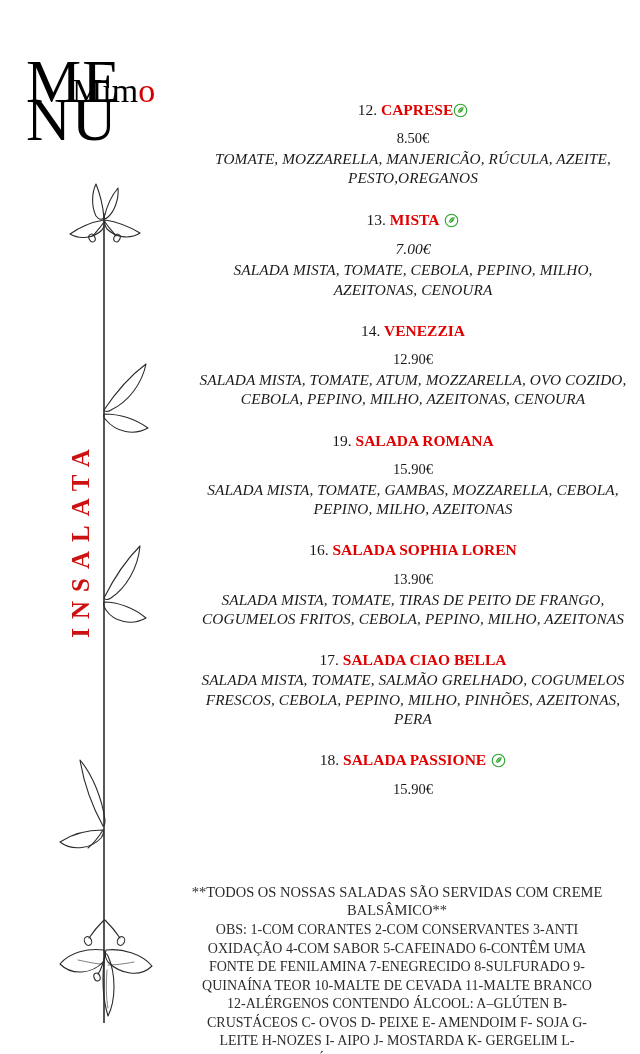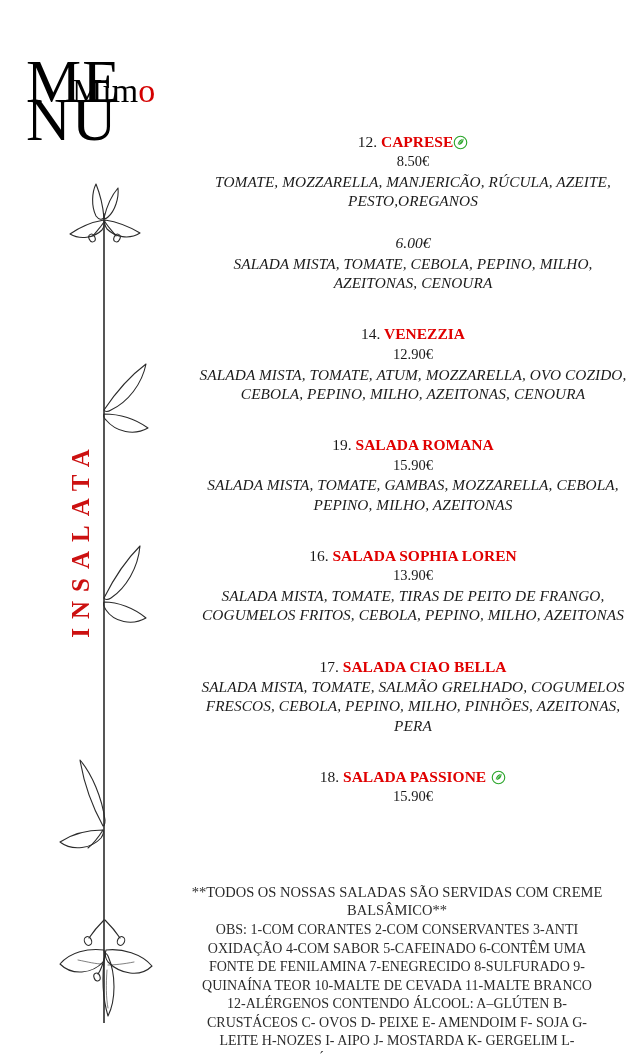--- a/index.html
+++ b/index.html
@@ -84,42 +84,41 @@
     text-align: center;
   }
 
   .menu-item { margin-bottom: 22px; }
 
   .item-head {
     font-size: 15.5px;
     line-height: 1.25;
     font-weight: 700;
     white-space: nowrap;
-    margin-top: 32px;
   }
   .item-num {
     color: #1a1a1a;
     font-weight: 400;
   }
   .item-name { color: #e00000; }
 
   .veg-icon {
     display: inline-block;
     vertical-align: -3px;
     margin-left: 5px;
     width: 15px;
     height: 15px;
   }
   .veg-icon.tight { margin-left: 0px; }
 
   .item-price {
     font-size: 14.5px;
     line-height: 1.3;
     color: #1a1a1a;
-    margin-top: 1px;
+    margin-top: 10px;
   }
   .item-price.italic { font-style: italic; font-size: 15.5px; }
 
   .item-desc {
     font-style: italic;
     font-size: 15.3px;
     line-height: 1.26;
     color: #1a1a1a;
     margin-top: 1px;
     letter-spacing: 0.1px;
@@ -203,21 +202,26 @@
     <div class="menu-item">
       <div class="item-head"><span class="item-num">12.</span> <span class="item-name">CAPRESE</span><span class="veg-icon tight"><svg viewBox="0 0 24 24" width="15" height="15">
             <circle cx="12" cy="12" r="10" fill="none" stroke="#2aa52a" stroke-width="1.8"></circle>
             <path d="M7.5 14.5 C8.5 9.5 12.5 6.5 17 6 C17 11 14 15.5 9 16 C8.3 16 7.7 15.4 7.5 14.5 Z" fill="#2aa52a"></path>
             <path d="M8 16.5 C10 13 13 9.5 16.5 6.5" stroke="#ffffff" stroke-width="1" fill="none"></path>
           </svg></span></div>
       <div class="item-price">8.50€</div>
       <div class="item-desc">TOMATE, MOZZARELLA, MANJERICÃO, RÚCULA, AZEITE, PESTO,OREGANOS</div>
     </div>
     <div class="menu-item">
-      <div class="item-price italic">6.00€</div>
+      <div class="item-head"><span class="item-num">13.</span> <span class="item-name">MISTA</span><span class="veg-icon"><svg viewBox="0 0 24 24" width="15" height="15">
+            <circle cx="12" cy="12" r="10" fill="none" stroke="#2aa52a" stroke-width="1.8"></circle>
+            <path d="M7.5 14.5 C8.5 9.5 12.5 6.5 17 6 C17 11 14 15.5 9 16 C8.3 16 7.7 15.4 7.5 14.5 Z" fill="#2aa52a"></path>
+            <path d="M8 16.5 C10 13 13 9.5 16.5 6.5" stroke="#ffffff" stroke-width="1" fill="none"></path>
+          </svg></span></div>
+      <div class="item-price italic">7.00€</div>
       <div class="item-desc">SALADA MISTA, TOMATE, CEBOLA, PEPINO, MILHO, AZEITONAS, CENOURA</div>
     </div>
     <div class="menu-item">
       <div class="item-head"><span class="item-num">14.</span> <span class="item-name">VENEZZIA</span></div>
       <div class="item-price">12.90€</div>
       <div class="item-desc">SALADA MISTA, TOMATE, ATUM, MOZZARELLA, OVO COZIDO, CEBOLA, PEPINO, MILHO, AZEITONAS, CENOURA</div>
     </div>
     <div class="menu-item">
       <div class="item-head"><span class="item-num">19.</span> <span class="item-name">SALADA ROMANA</span></div>
       <div class="item-price">15.90€</div>

